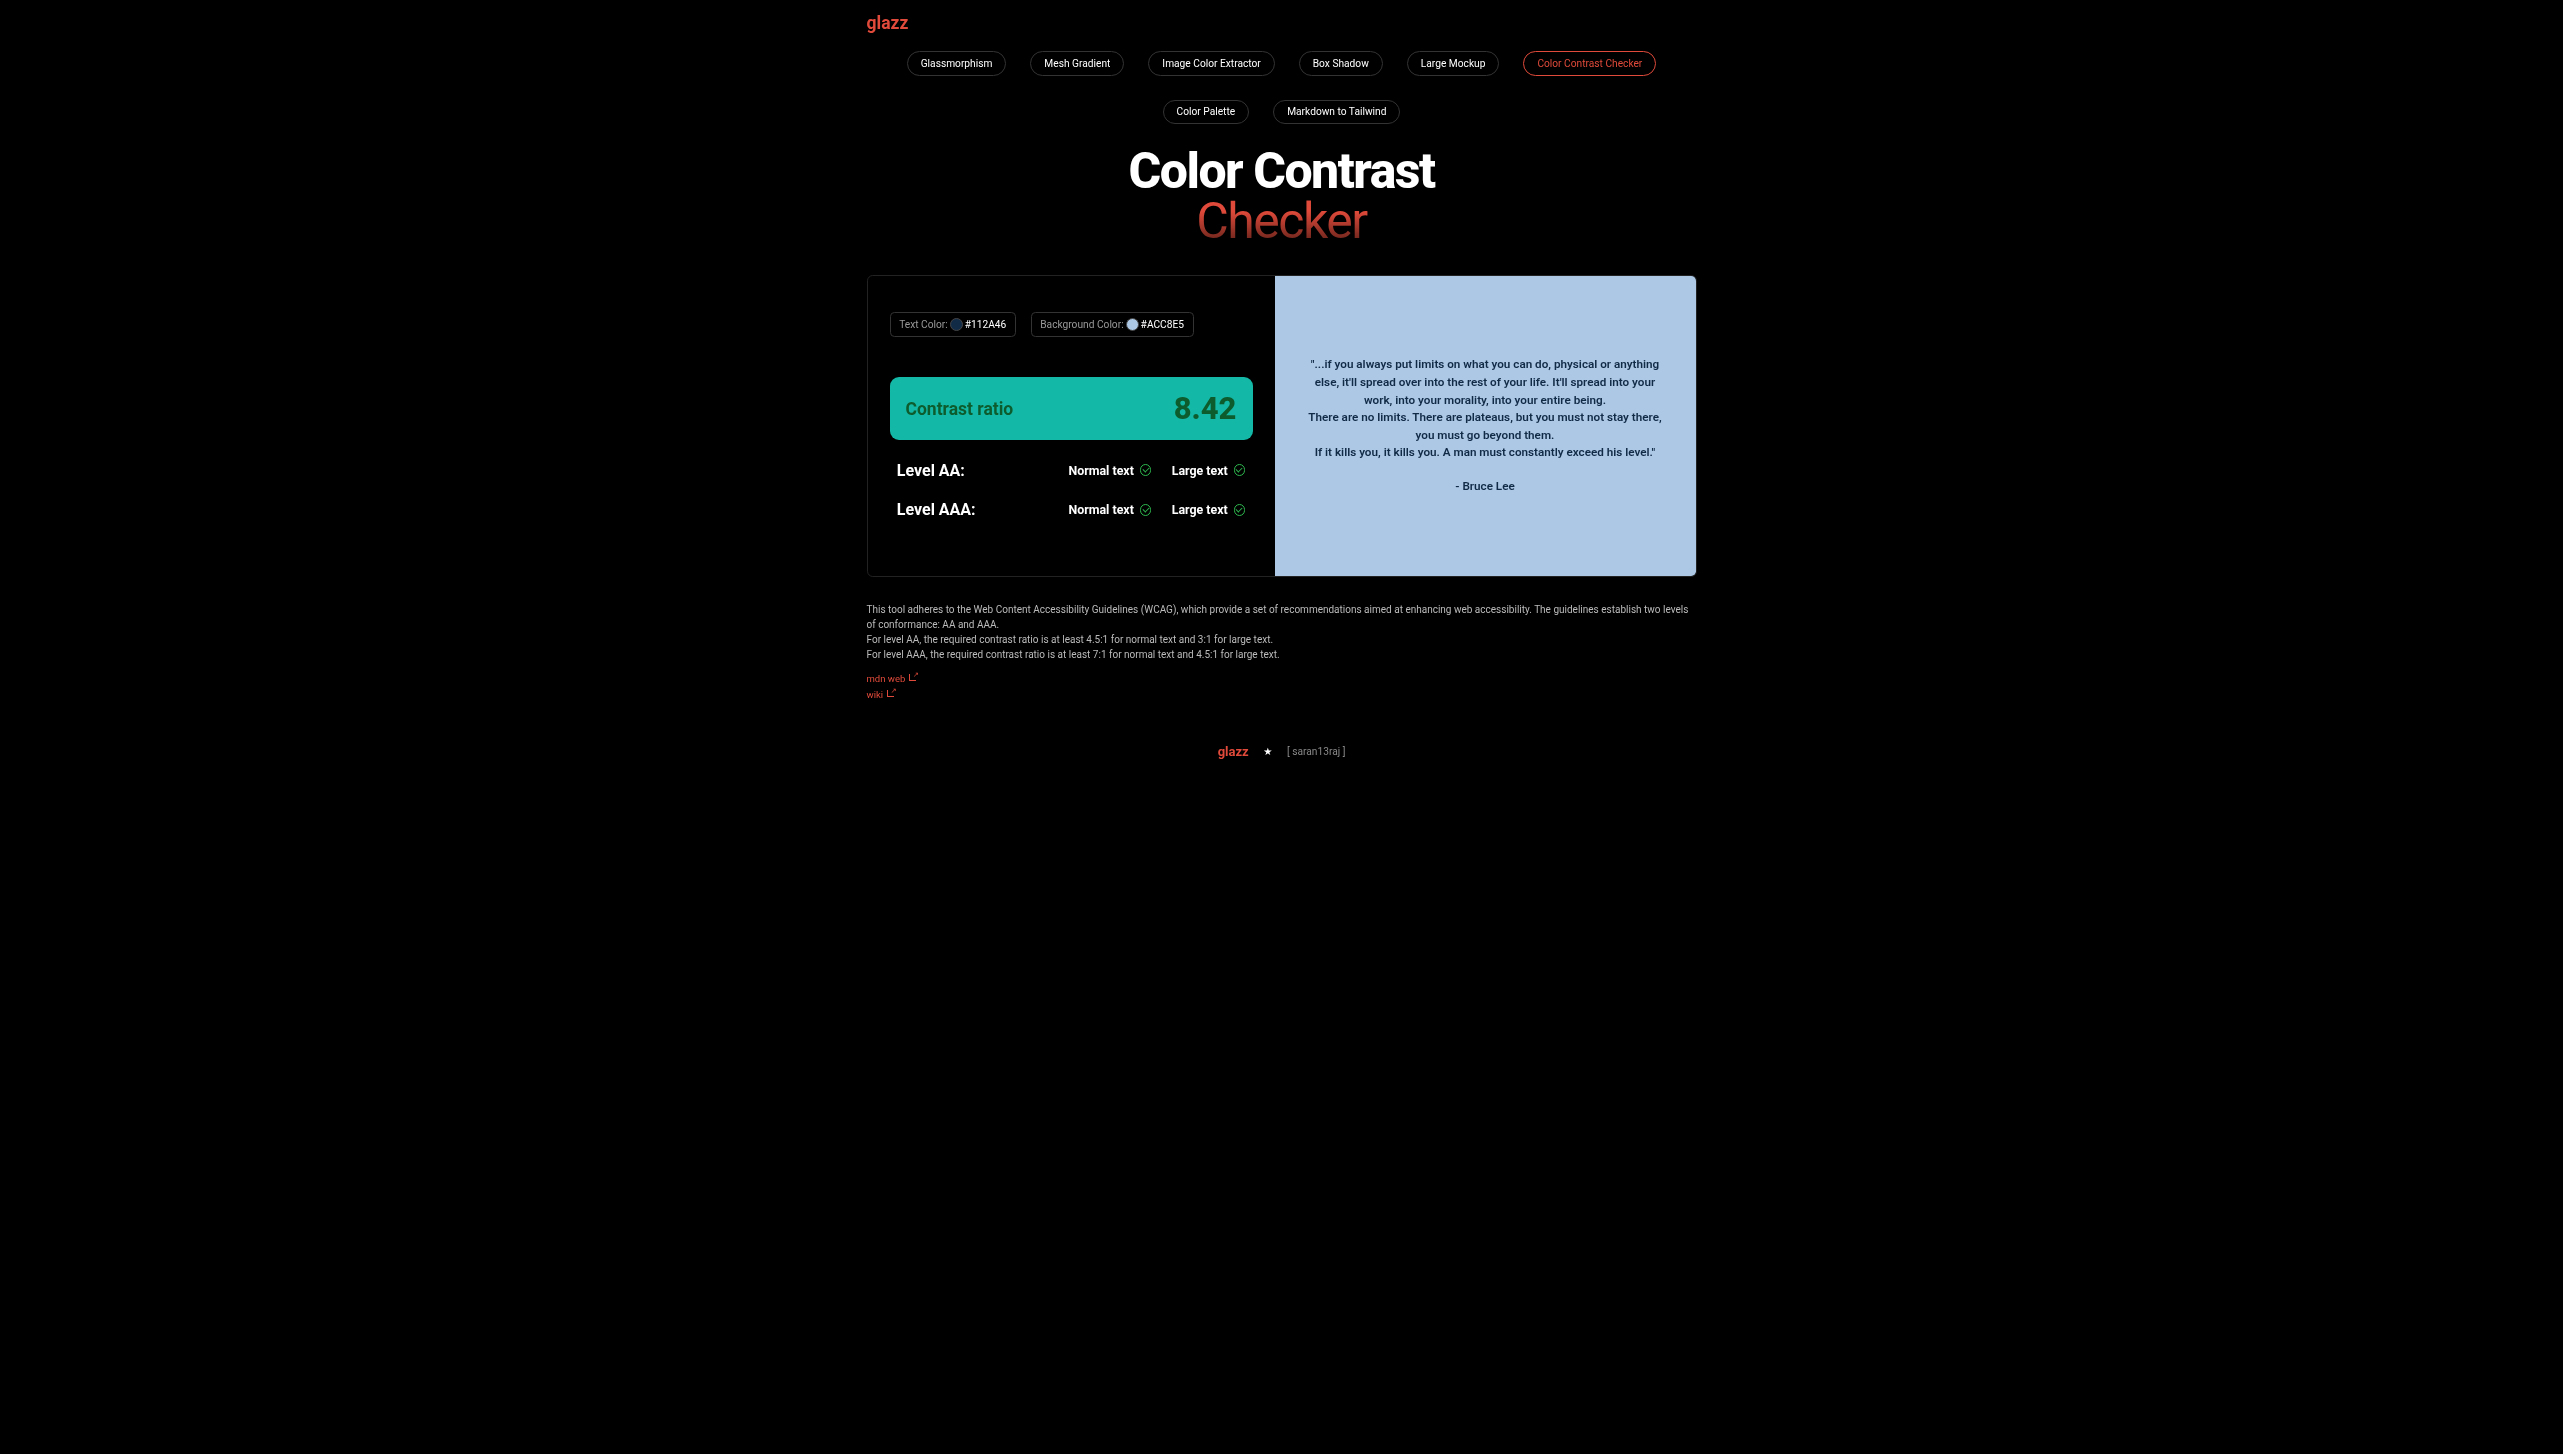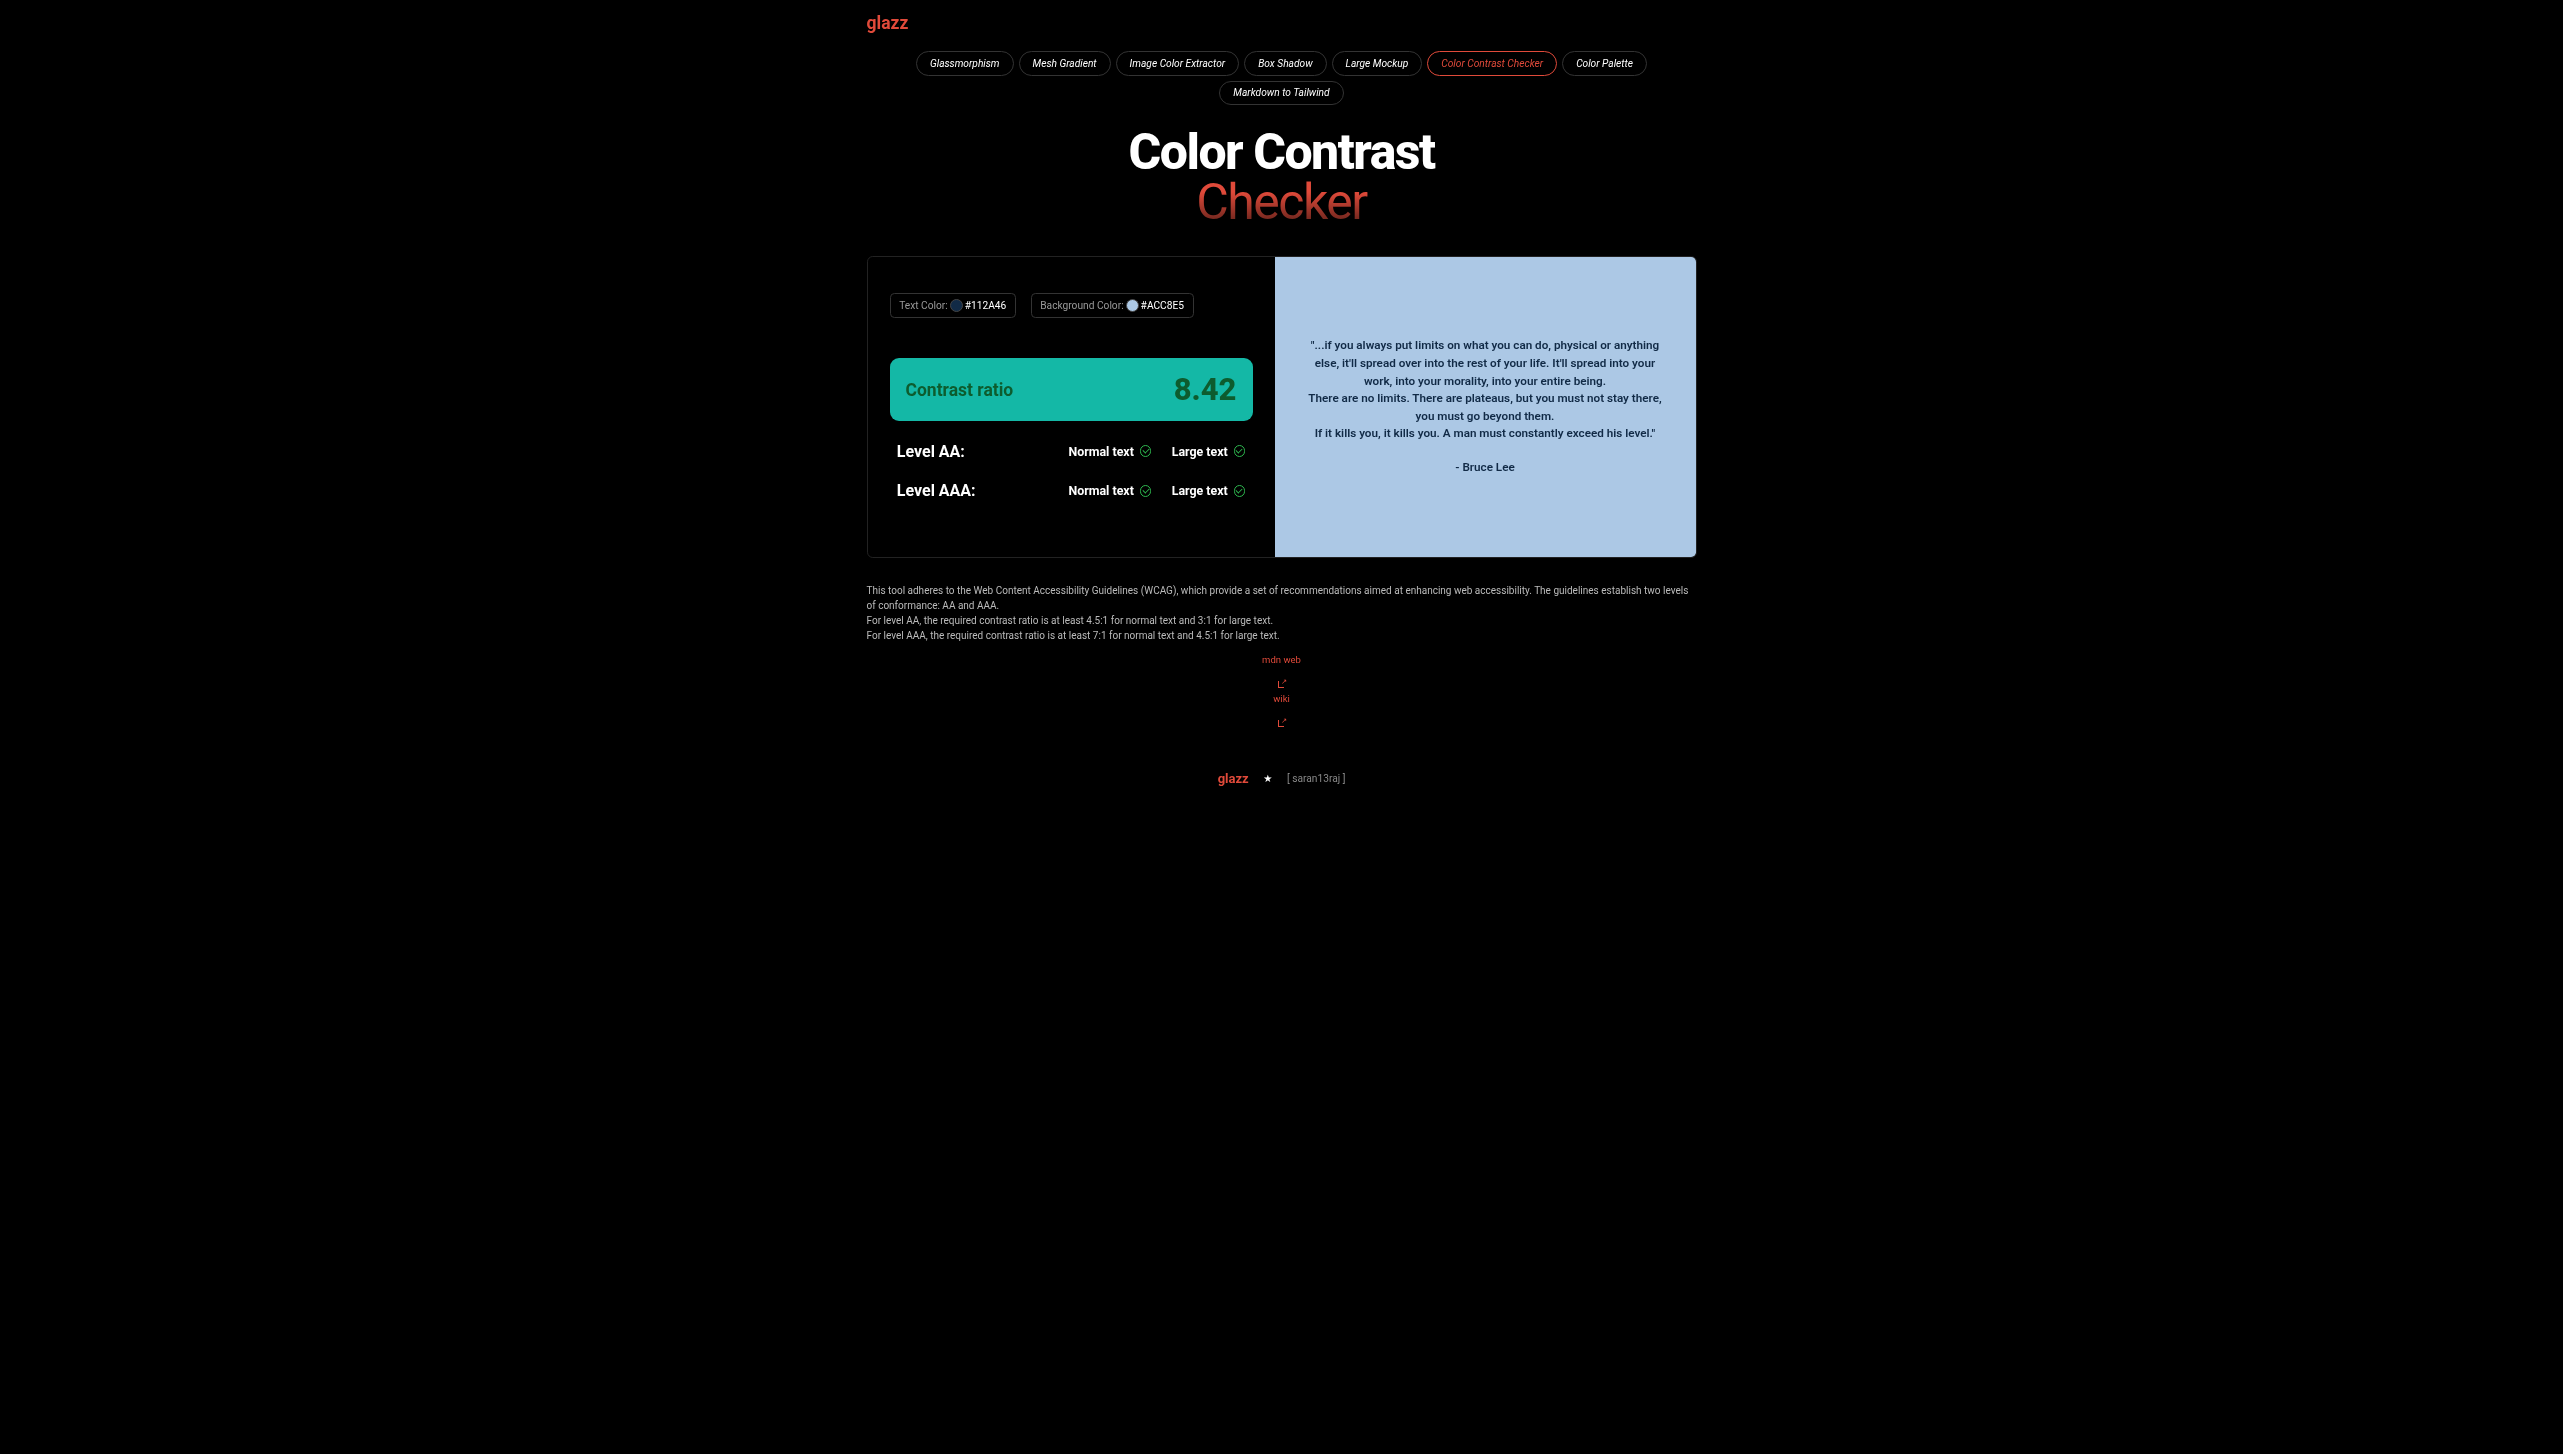--- a/index.html
+++ b/index.html
@@ -19,25 +19,24 @@
       padding: 13px 0;
     }
     .logo {
       color: #e04a3a;
       font-size: 17.5px;
       font-weight: 700;
       margin-bottom: 18px;
     }
     .nav {
       display: flex;
-      gap: 5px;
+      gap: 24px;
       justify-content: center;
       flex-wrap: wrap;
       margin-bottom: 22px;
-      font-style: italic;
     }
     .nav-item {
       padding: 5.8px 13px;
       border: 0.7px solid #333;
       border-radius: 14.6px;
       color: #fff;
       font-size: 10.2px;
       cursor: pointer;
       background: transparent;
     }
@@ -202,23 +201,21 @@
       margin-top: 11px;
       display: flex;
       flex-direction: column;
       gap: 5.1px;
     }
     .ext-link {
       color: #e04a3a;
       font-size: 9.5px;
       text-decoration: none;
       display: flex;
-      align-items: center;
-      gap: 15px;
-      flex-direction: column;
+      gap: 4px;
     }
     .ext-icon {
       display: inline-block;
       width: 8px;
       height: 8px;
       position: relative;
     }
     .ext-icon::before {
       content: '';
       position: absolute;

